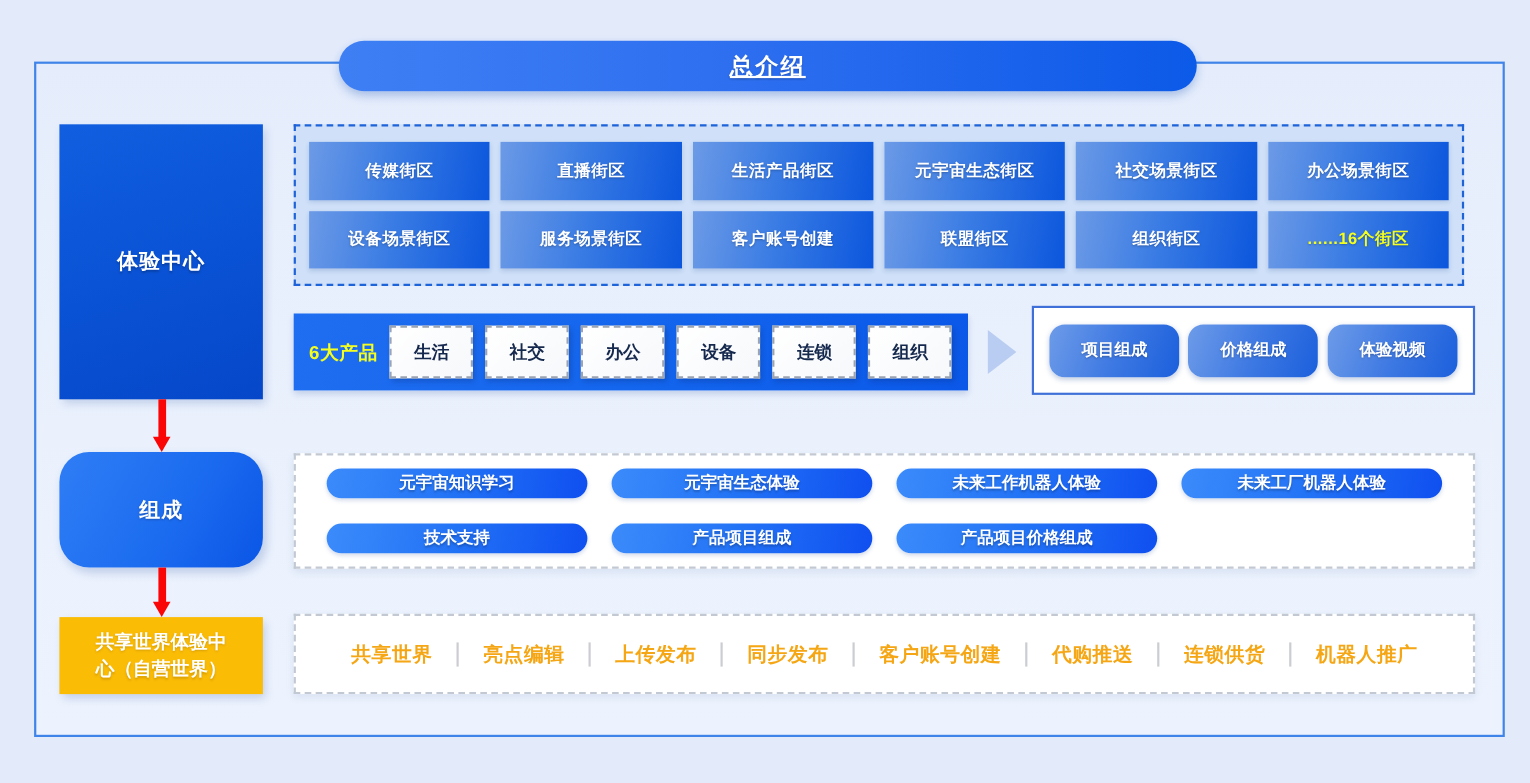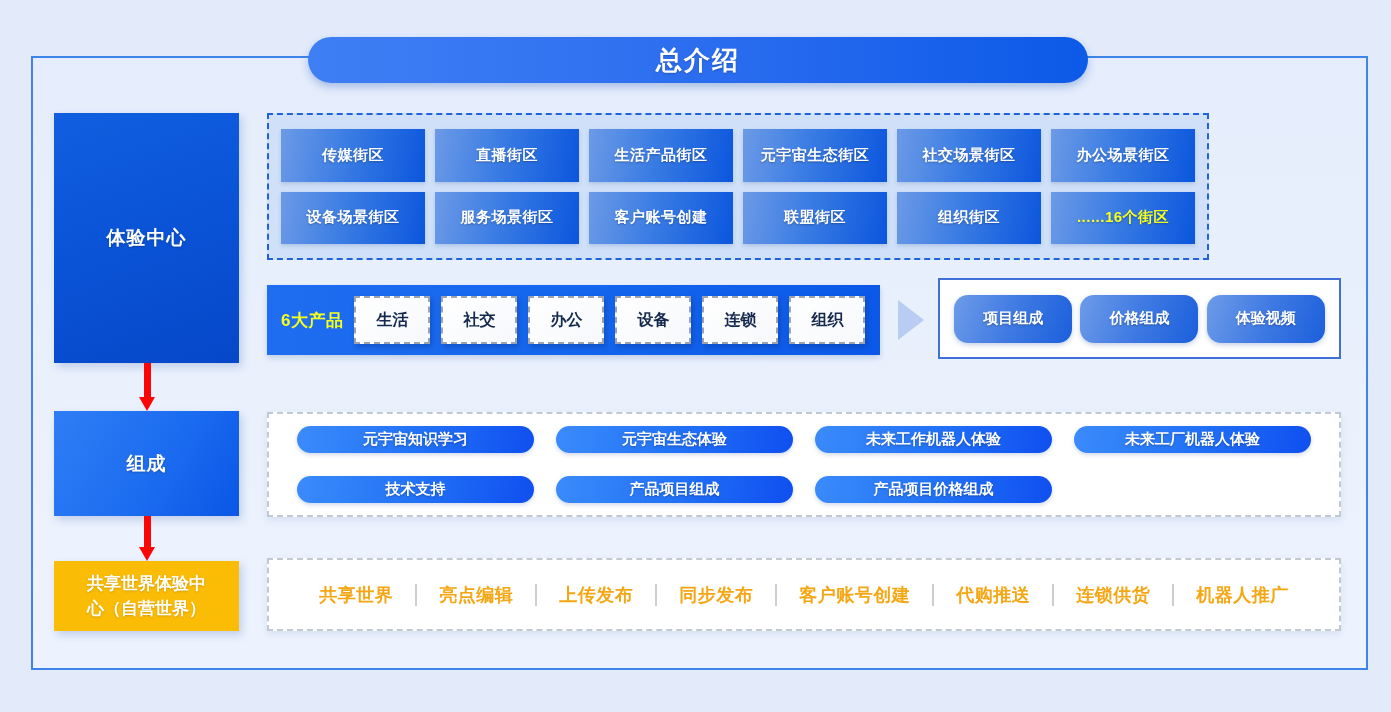--- a/index.html
+++ b/index.html
@@ -38,24 +38,25 @@
     border-radius: 24px;
     background: linear-gradient(90deg, #3f7ff4 0%, #2d6ef0 48%, #0c5ae8 100%);
     box-shadow: 0 4px 9px rgba(24, 80, 180, .30);
     display: flex;
     align-items: center;
     justify-content: center;
     z-index: 5;
   }
   .title-pill .txt {
     color: #ffffff;
-    font-size: 26px;
+    font-size: 21px;
     font-weight: bold;
     letter-spacing: 2px;
     text-shadow: 0 1px 2px rgba(0,0,0,.22);
+    text-decoration: underline;
   }
 
   
   .side-node {
     position: absolute;
     display: flex;
     align-items: center;
     justify-content: center;
     text-align: center;
     color: #ffffff;
@@ -68,20 +69,21 @@
     font-size: 19px;
     letter-spacing: 1px;
     text-shadow: 0 1px 2px rgba(0,0,0,.25);
   }
   .node-compose {
     left: 54px; top: 411px; width: 185px; height: 105px;
     background: linear-gradient(120deg, #2f7df5 0%, #1c6cf0 55%, #0b56e6 100%);
     font-size: 19px;
     letter-spacing: 1px;
     text-shadow: 0 1px 2px rgba(0,0,0,.25);
+    border-radius: 27px;
   }
   .node-share {
     left: 54px; top: 561px; width: 185px; height: 70px;
     background: #fbbc06;
     font-size: 17px;
     line-height: 25px;
     text-shadow: 0 1px 2px rgba(120,80,0,.30);
     padding: 12px 6px;
   }
 
@@ -110,21 +112,21 @@
   #arrow1 .shaft { height: 35px; }
   #arrow1 .head { top: 34px; }
   #arrow2 { top: 516px; height: 46px; }
   #arrow2 .shaft { height: 32px; }
   #arrow2 .head { top: 31px; }
 
   
   .districts-panel {
     position: absolute;
     left: 267px; top: 113px;
-    width: 942px; height: 147px;
+    width: 1064px; height: 147px;
     border: 2px dashed #1f63d8;
     background: #cfe0f8;
     padding: 14px 12px;
   }
   .districts-grid {
     display: grid;
     grid-template-columns: repeat(6, 1fr);
     gap: 10px 10px;
     height: 100%;
   }

